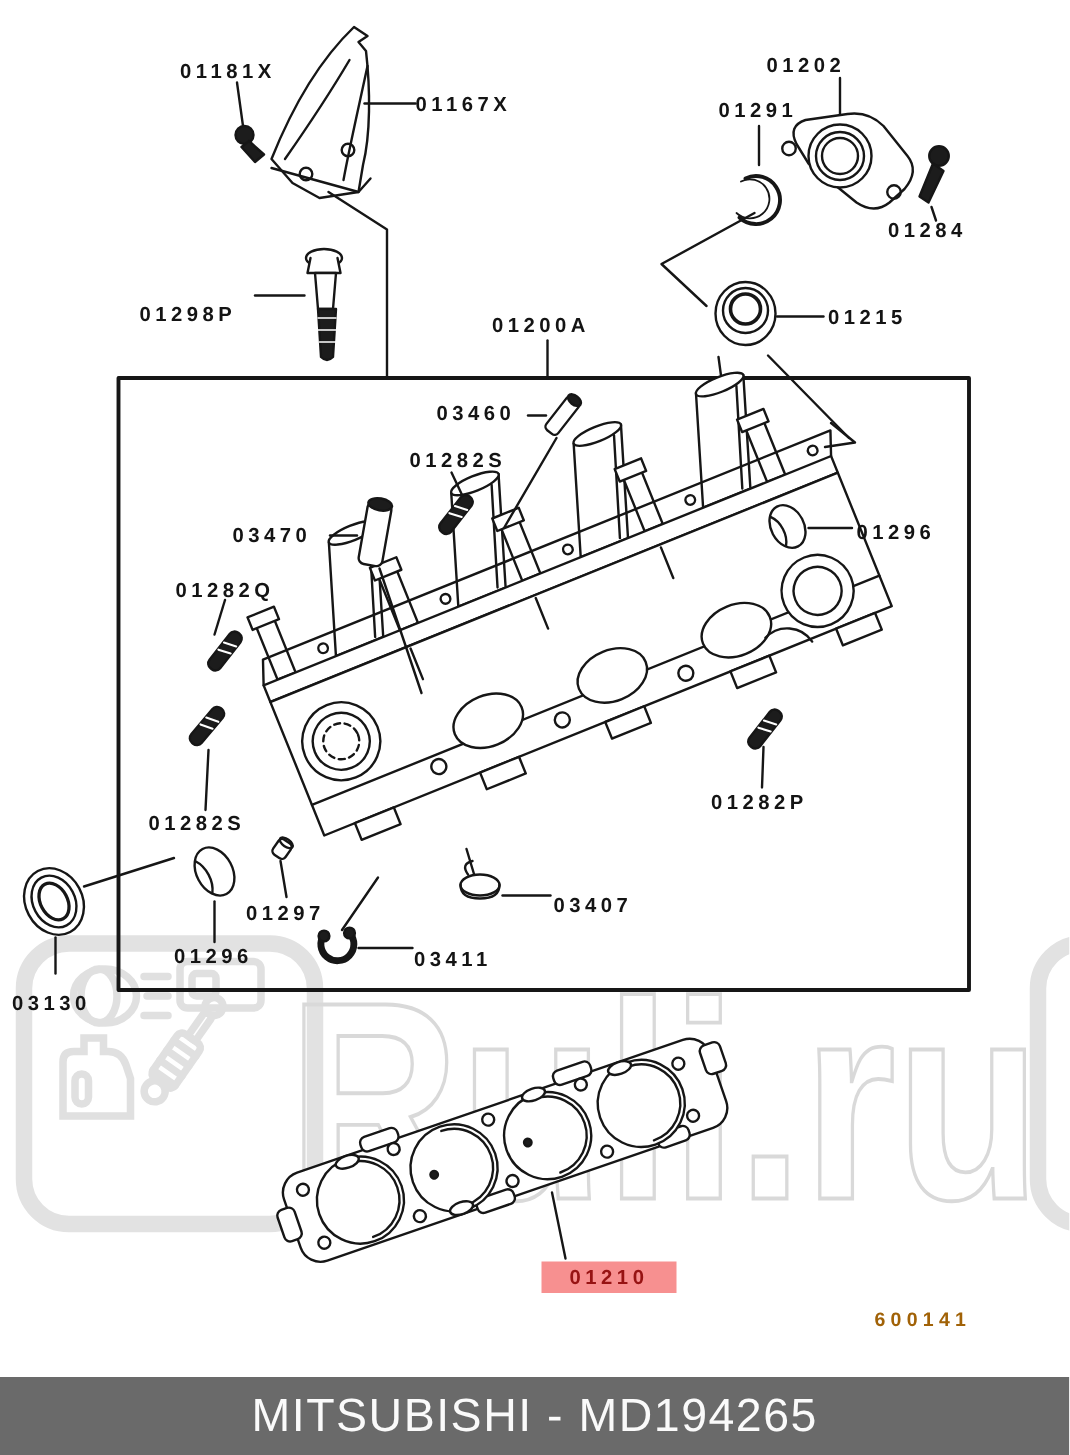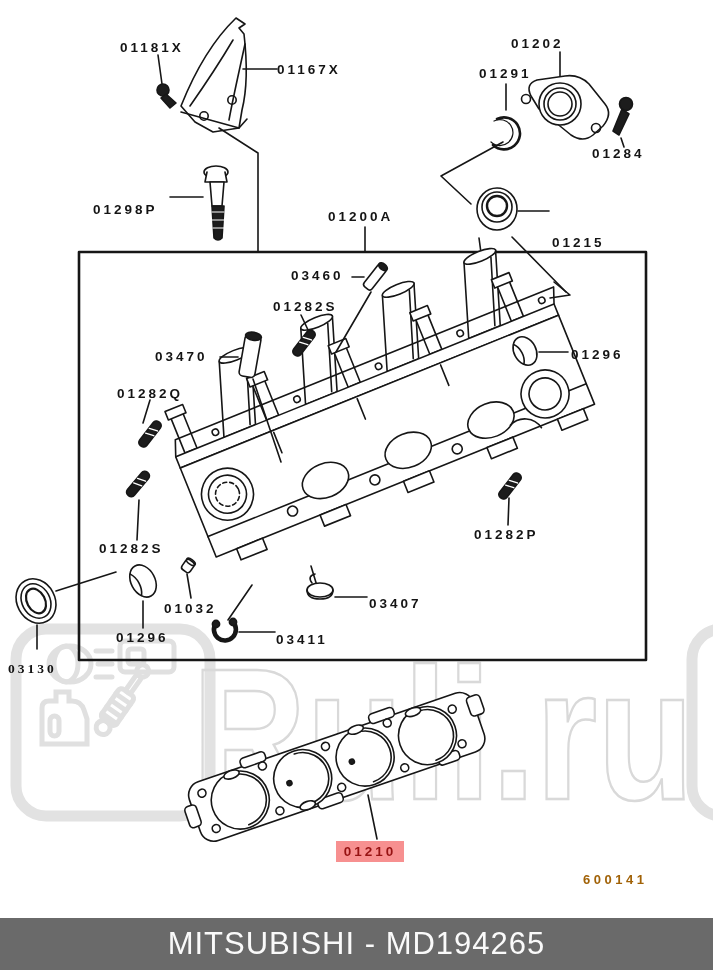--- a/index.html
+++ b/index.html
@@ -3,21 +3,21 @@
 <meta charset="utf-8">
 <style>
   html,body{margin:0;padding:0;background:#fff;}
   #stage{position:relative;width:713px;height:970px;background:#fff;overflow:hidden;
          font-family:"Liberation Sans",sans-serif;}
   svg{position:absolute;left:0;top:0;}
   .plabel{position:absolute;font:700 13.5px "Liberation Sans",sans-serif;
           letter-spacing:3px;color:#141414;white-space:nowrap;z-index:3;}
   .code{position:absolute;font:700 13px "Liberation Sans",sans-serif;
         letter-spacing:3.5px;color:#a16207;z-index:3;}
-  .hl{position:absolute;left:336px;top:841px;width:68px;height:21px;z-index:3;
+  .hl{position:absolute;left:361px;top:841px;width:90px;height:21px;z-index:3;
       background:#f79090;color:#971313;font:700 13.5px "Liberation Sans",sans-serif;
       letter-spacing:3px;display:flex;align-items:center;justify-content:center;}
   .footer{position:absolute;left:0;bottom:0;width:713px;height:52px;background:#6a6a6a;
           display:flex;align-items:center;justify-content:center;gap:18px;z-index:4;}
   .footer span{color:#fafafa;font:400 31px "Liberation Sans",sans-serif;letter-spacing:1px;}
   #wm{z-index:0;}
   #art{z-index:1;}
 </style>
 </head>
 <body>
@@ -324,34 +324,34 @@
       <path d="M368,795 L377,839"></path>
     </g>
   </svg>
 
   <div class="plabel" style="left:120px;top:40px;">01181X</div>
   <div class="plabel" style="left:277px;top:62px;text-align:center;">01167X</div>
   <div class="plabel" style="left:93px;top:191px;margin-top:11px;">01298P</div>
   <div class="plabel" style="left:511px;top:36px;">01202</div>
   <div class="plabel" style="left:479px;top:66px;">01291</div>
   <div class="plabel" style="left:592px;top:146px;">01284</div>
-  <div class="plabel" style="left:552px;top:204px;margin-top:31px;">01215</div>
+  <div class="plabel" style="left:552px;top:204px;">01215</div>
   <div class="plabel" style="left:328px;top:209px;">01200A</div>
   <div class="plabel" style="left:291px;top:268px;">03460</div>
   <div class="plabel" style="left:273px;top:299px;">01282S</div>
   <div class="plabel" style="left:155px;top:349px;">03470</div>
   <div class="plabel" style="left:117px;top:386px;">01282Q</div>
   <div class="plabel" style="left:571px;top:347px;">01296</div>
   <div class="plabel" style="left:474px;top:527px;">01282P</div>
   <div class="plabel" style="left:99px;top:541px;">01282S</div>
-  <div class="plabel" style="left:164px;top:601px;">01032</div>
+  <div class="plabel" style="left:164px;top:601px;">01297</div>
   <div class="plabel" style="left:369px;top:596px;">03407</div>
   <div class="plabel" style="left:276px;top:632px;">03411</div>
   <div class="plabel" style="left:116px;top:630px;">01296</div>
-  <div class="plabel" style="left:8px;top:661px;font-family:Liberation Serif, serif;">03130</div>
+  <div class="plabel" style="left:8px;top:661px;">03130</div>
 
   <div class="hl">01210</div>
 
   <div class="code" style="left:583px;top:872px;">600141</div>
 
   <div class="footer">
     <span>MITSUBISHI - MD194265</span>
   </div>
 
 </div>

